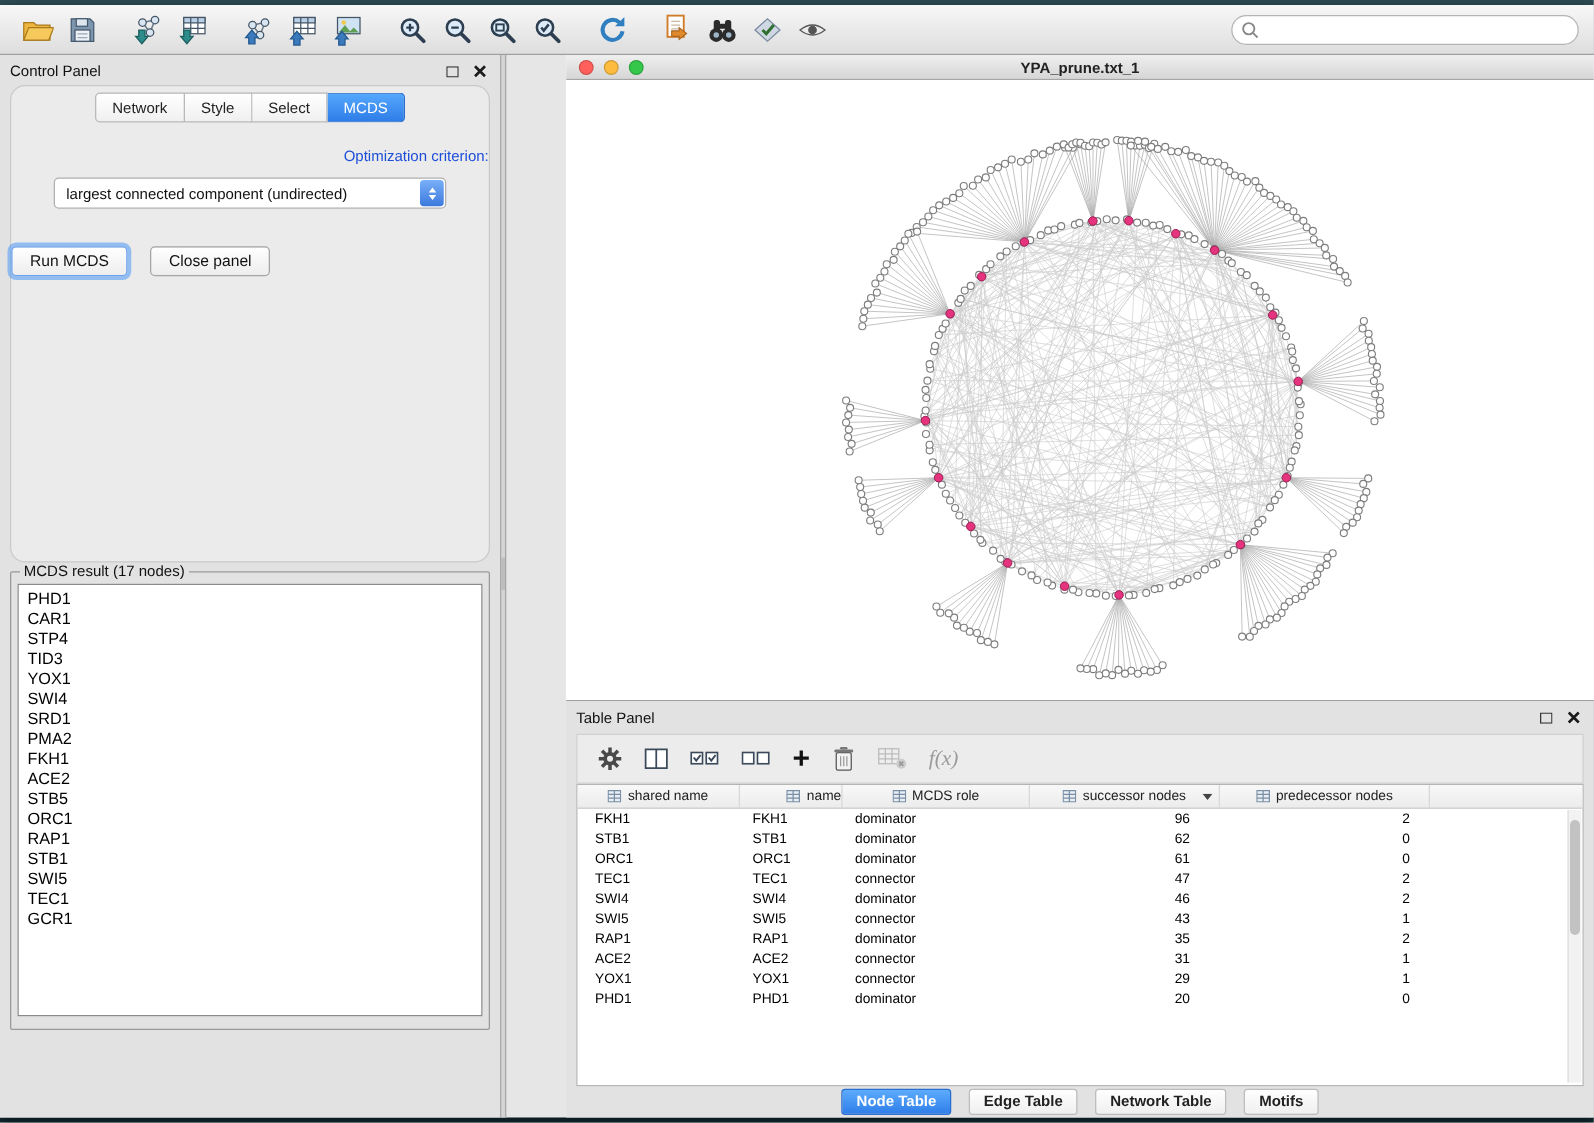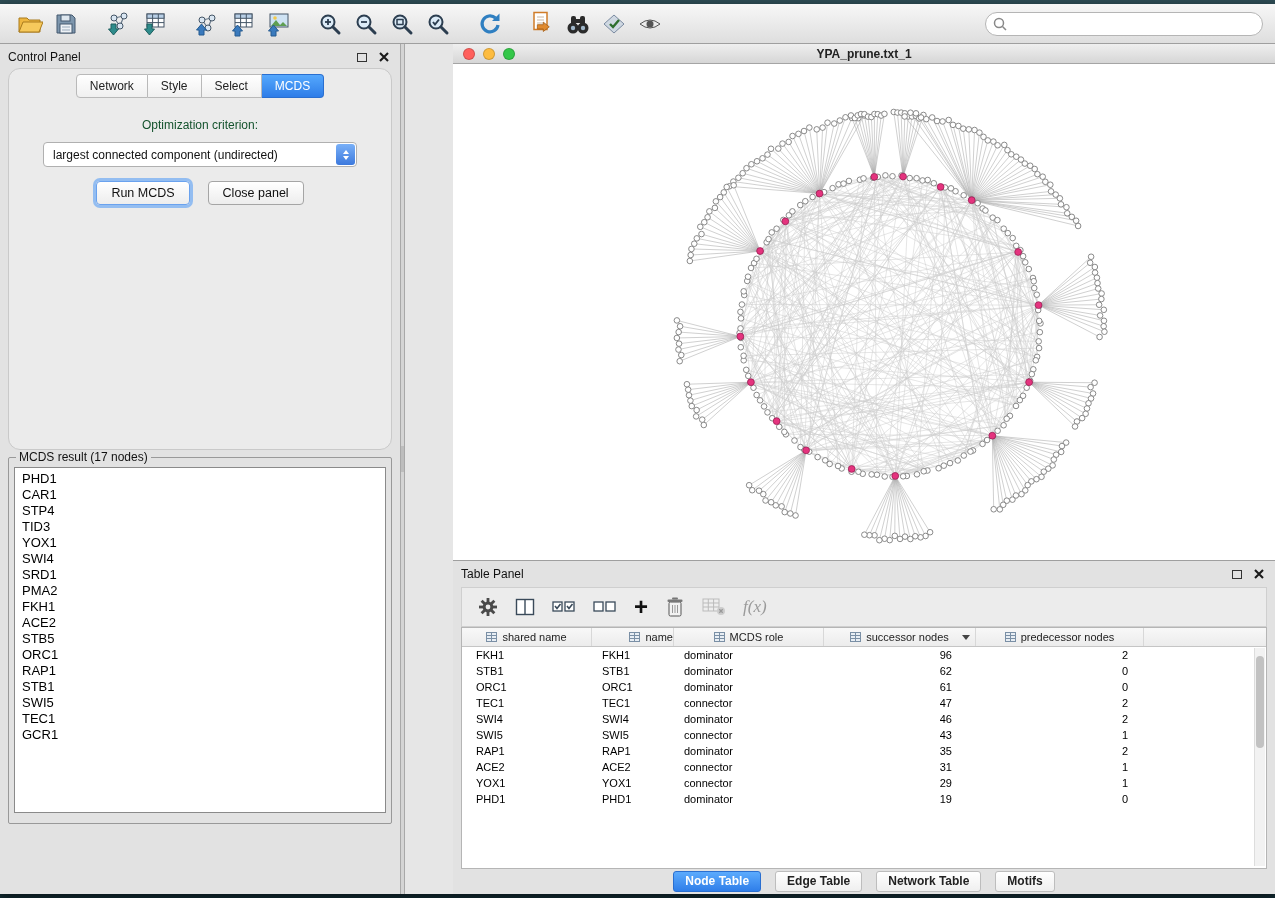--- a/index.html
+++ b/index.html
@@ -24,27 +24,27 @@
   .win-btns { margin-left:auto; display:flex; align-items:center; gap:12px; padding-right:3px; }
   .win-btn { background:none; border:none; display:flex; align-items:center; cursor:default; }
 
   .cp-card { background:#ebebeb; border:1px solid #c9c9c9; border-radius:12px; height:382px; flex:0 0 auto; display:flex; flex-direction:column; }
   .cp-tab-bar { display:flex; justify-content:center; margin-top:5px; }
   .cp-tab { font-size:12px; padding:4px 13px; background:linear-gradient(#ffffff,#f0f0f0); border:1px solid #b9b9b9; border-left:none; color:#222; }
   .cp-tab:first-child { border-left:1px solid #b9b9b9; border-radius:4px 0 0 4px; }
   .cp-tab:last-child { border-radius:0 4px 4px 0; }
   .cp-tab.active { background:linear-gradient(#55a8fd,#2e7de8); color:#fff; border-color:#2a6fd0; }
 
-  .opt-label { text-align:center; font-size:12px; margin-top:20px; color:#14532d; }
+  .opt-label { text-align:right; font-size:12px; margin-top:20px; color:#1d4ed8; }
   .dropdown { margin:10px auto 0; width:314px; height:25px; background:#fff; border:1px solid #b0b0b0; border-radius:4px; position:relative; display:flex; align-items:center; font-size:12px; padding-left:9px; color:#111; }
   .stepper { position:absolute; right:1px; top:1px; width:19px; height:21px; border-radius:3px; background:linear-gradient(#79b0f8,#3c79dd); display:flex; flex-direction:column; align-items:center; justify-content:center; gap:2px; }
   .tri-up { width:0; height:0; border-left:3.5px solid transparent; border-right:3.5px solid transparent; border-bottom:4.5px solid #fff; }
   .tri-down { width:0; height:0; border-left:3.5px solid transparent; border-right:3.5px solid transparent; border-top:4.5px solid #fff; }
 
-  .cp-buttons { display:flex; justify-content:center; gap:18px; margin-top:14px; }
+  .cp-buttons { display:flex; gap:18px; margin-top:30px; }
   .btn { font-family:inherit; font-size:12.5px; padding:4px 14px; background:linear-gradient(#ffffff,#ededed); border:1px solid #a5a5a5; border-radius:4px; color:#111; cursor:default; }
   .btn.focus-ring { box-shadow:0 0 0 3px rgba(100,165,245,.65); border-color:#6aa2ee; }
 
   .mcds-fieldset { border:1px solid #999; border-radius:2px; padding:3px 5px 5px 5px; height:374px; flex:0 0 auto; background:transparent; }
   .mcds-fieldset legend { font-size:12px; padding:0 3px; margin-left:2px; color:#111; }
   .result-box { background:#fff; border:1px solid #8a8a8a; height:346px; overflow:hidden; padding:3px 0; }
   .result-item { font-size:13px; line-height:16px; padding-left:7px; color:#000; }
 
   
   .v-splitter { width:5px; flex:0 0 5px; background:#d4d4d4; border-left:1px solid #a8a8a8; border-right:1px solid #a8a8a8; position:relative; }
@@ -1414,21 +1414,21 @@
                 <div class="td col0">YOX1</div>
                 <div class="td col1">YOX1</div>
                 <div class="td col2">connector</div>
                 <div class="td col3">29</div>
                 <div class="td col4">1</div>
               </div>
               <div class="tr">
                 <div class="td col0">PHD1</div>
                 <div class="td col1">PHD1</div>
                 <div class="td col2">dominator</div>
-                <div class="td col3">19</div>
+                <div class="td col3">20</div>
                 <div class="td col4">0</div>
               </div>
             </div>
           <div class="vscroll">
             <div class="vthumb"></div>
           </div>
         </div>
 
         <div class="bottom-tabs">
             <div class="bt-tab active">Node Table</div>

